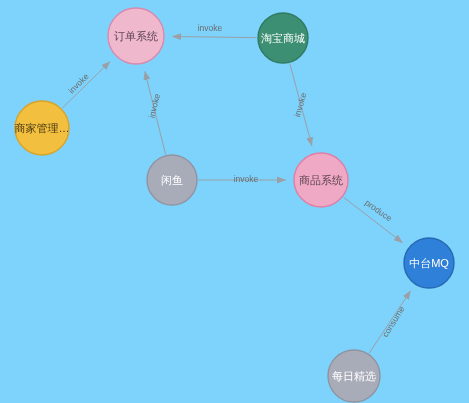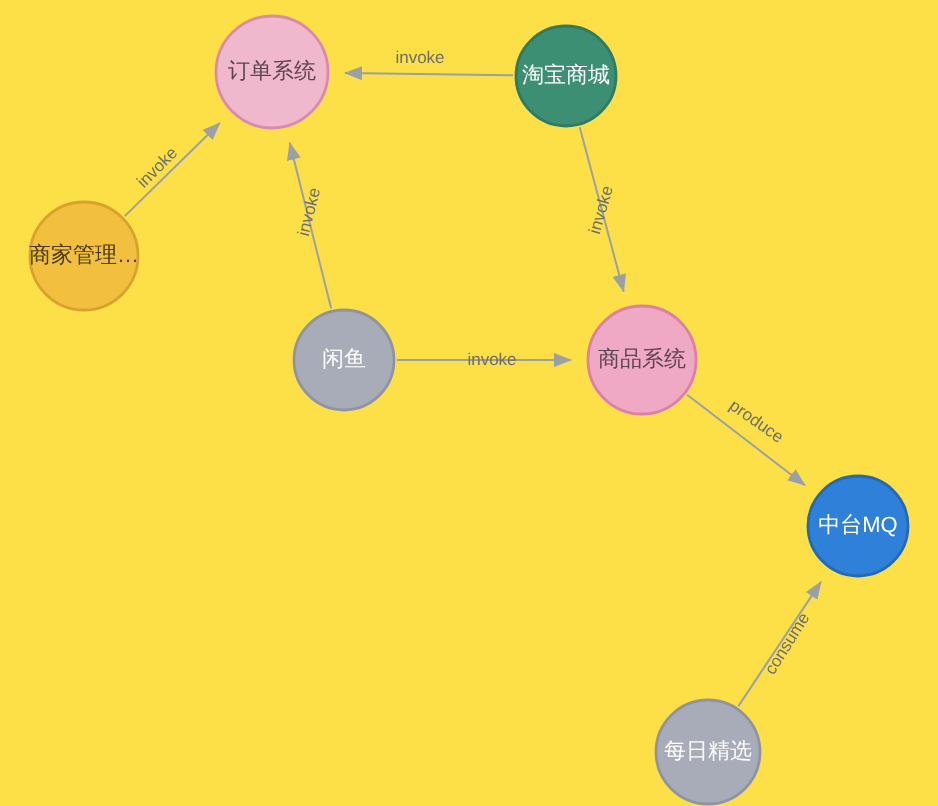--- a/index.html
+++ b/index.html
@@ -43,21 +43,21 @@
     font-family: "Liberation Sans", "DejaVu Sans", sans-serif;
     font-size: 11px;
     text-anchor: middle;
     dominant-baseline: central;
     pointer-events: none;
   }
 </style>
 </head>
 <body>
 
-<div id="graph-canvas" style="width: 469px; height: 403px; background: #fde047; text-align: center;">
+<div id="graph-canvas" style="width: 469px; height: 403px; background: #7dd3fc; text-align: center;">
   <svg id="graph-svg" viewBox="0 0 469 403" xmlns="http://www.w3.org/2000/svg">
     <defs>
       <marker id="arrowhead" markerWidth="9" markerHeight="7" refX="8.5" refY="3.5" orient="auto" markerUnits="userSpaceOnUse">
         <path d="M0,0 L9,3.5 L0,7 z" fill="#9aa0a6"></path>
       </marker>
     </defs>
     <g id="edges-layer">
         <line x1="256.5024523412971" y1="37.63948914750064" x2="172.49662224689263" y2="36.496552683631194" class="edge-line" stroke="#9aa0a6" marker-end="url(#arrowhead)"></line>
         <line x1="62.36805983081541" y1="108.06530314430833" x2="109.91459004123641" y2="61.53040123623671" class="edge-line" stroke="#9aa0a6" marker-end="url(#arrowhead)"></line>
         <line x1="165.57280593653718" y1="154.29122374614872" x2="144.85255031382616" y2="71.41020125530461" class="edge-line" stroke="#9aa0a6" marker-end="url(#arrowhead)"></line>

